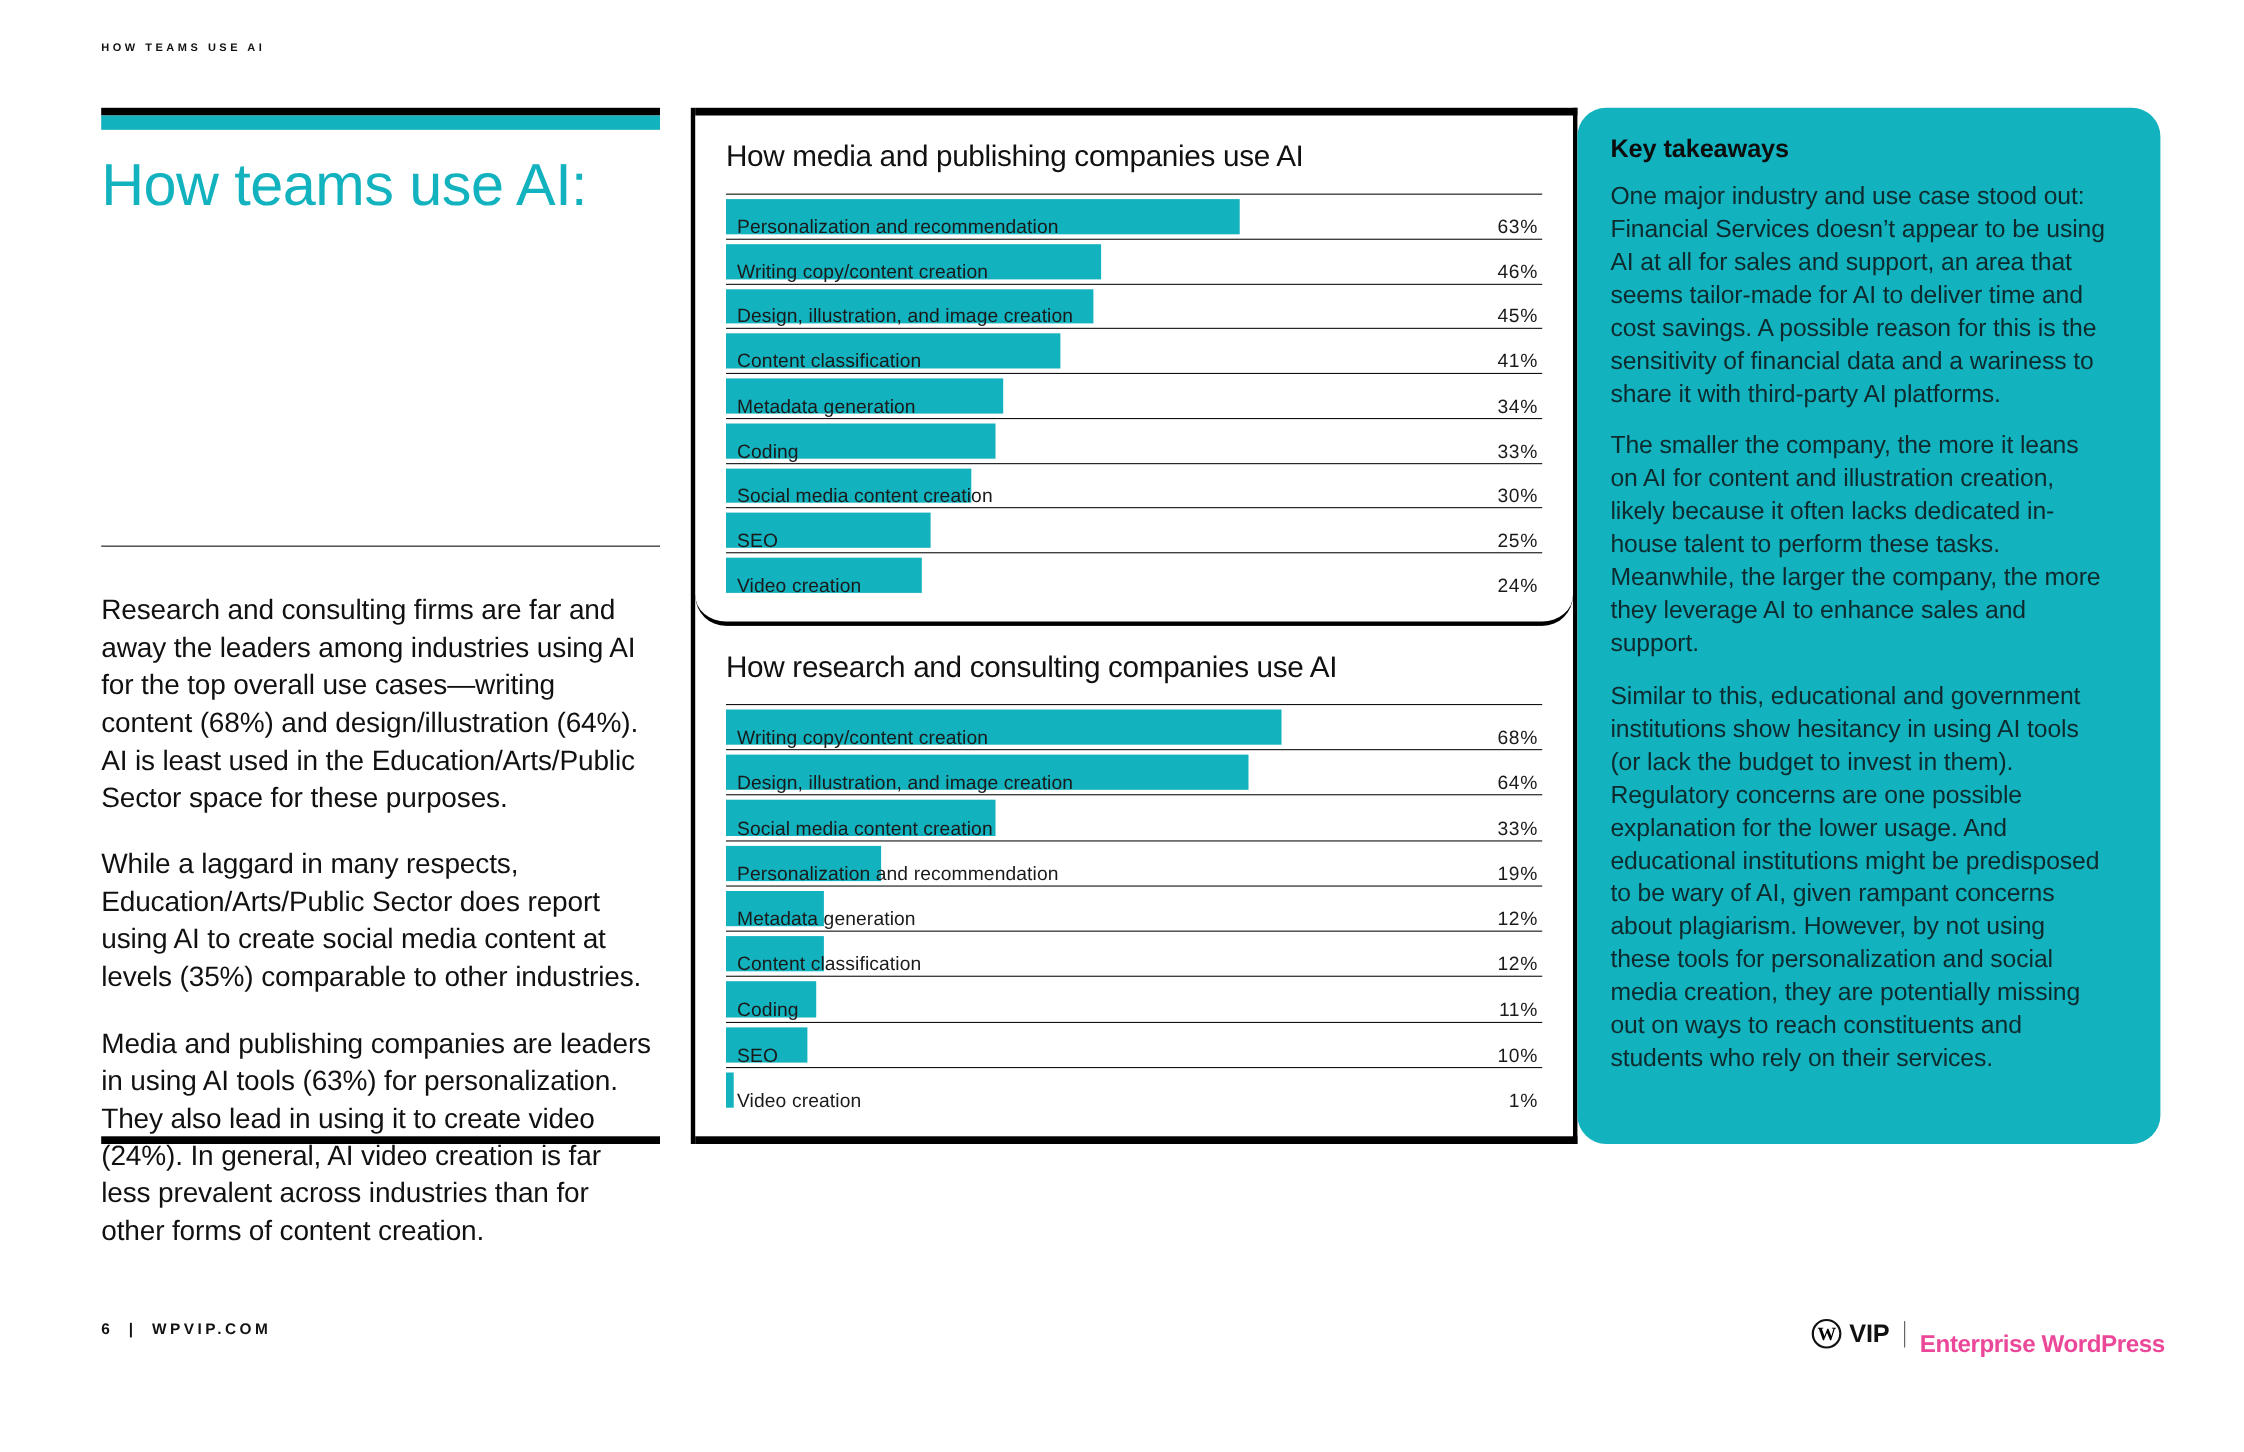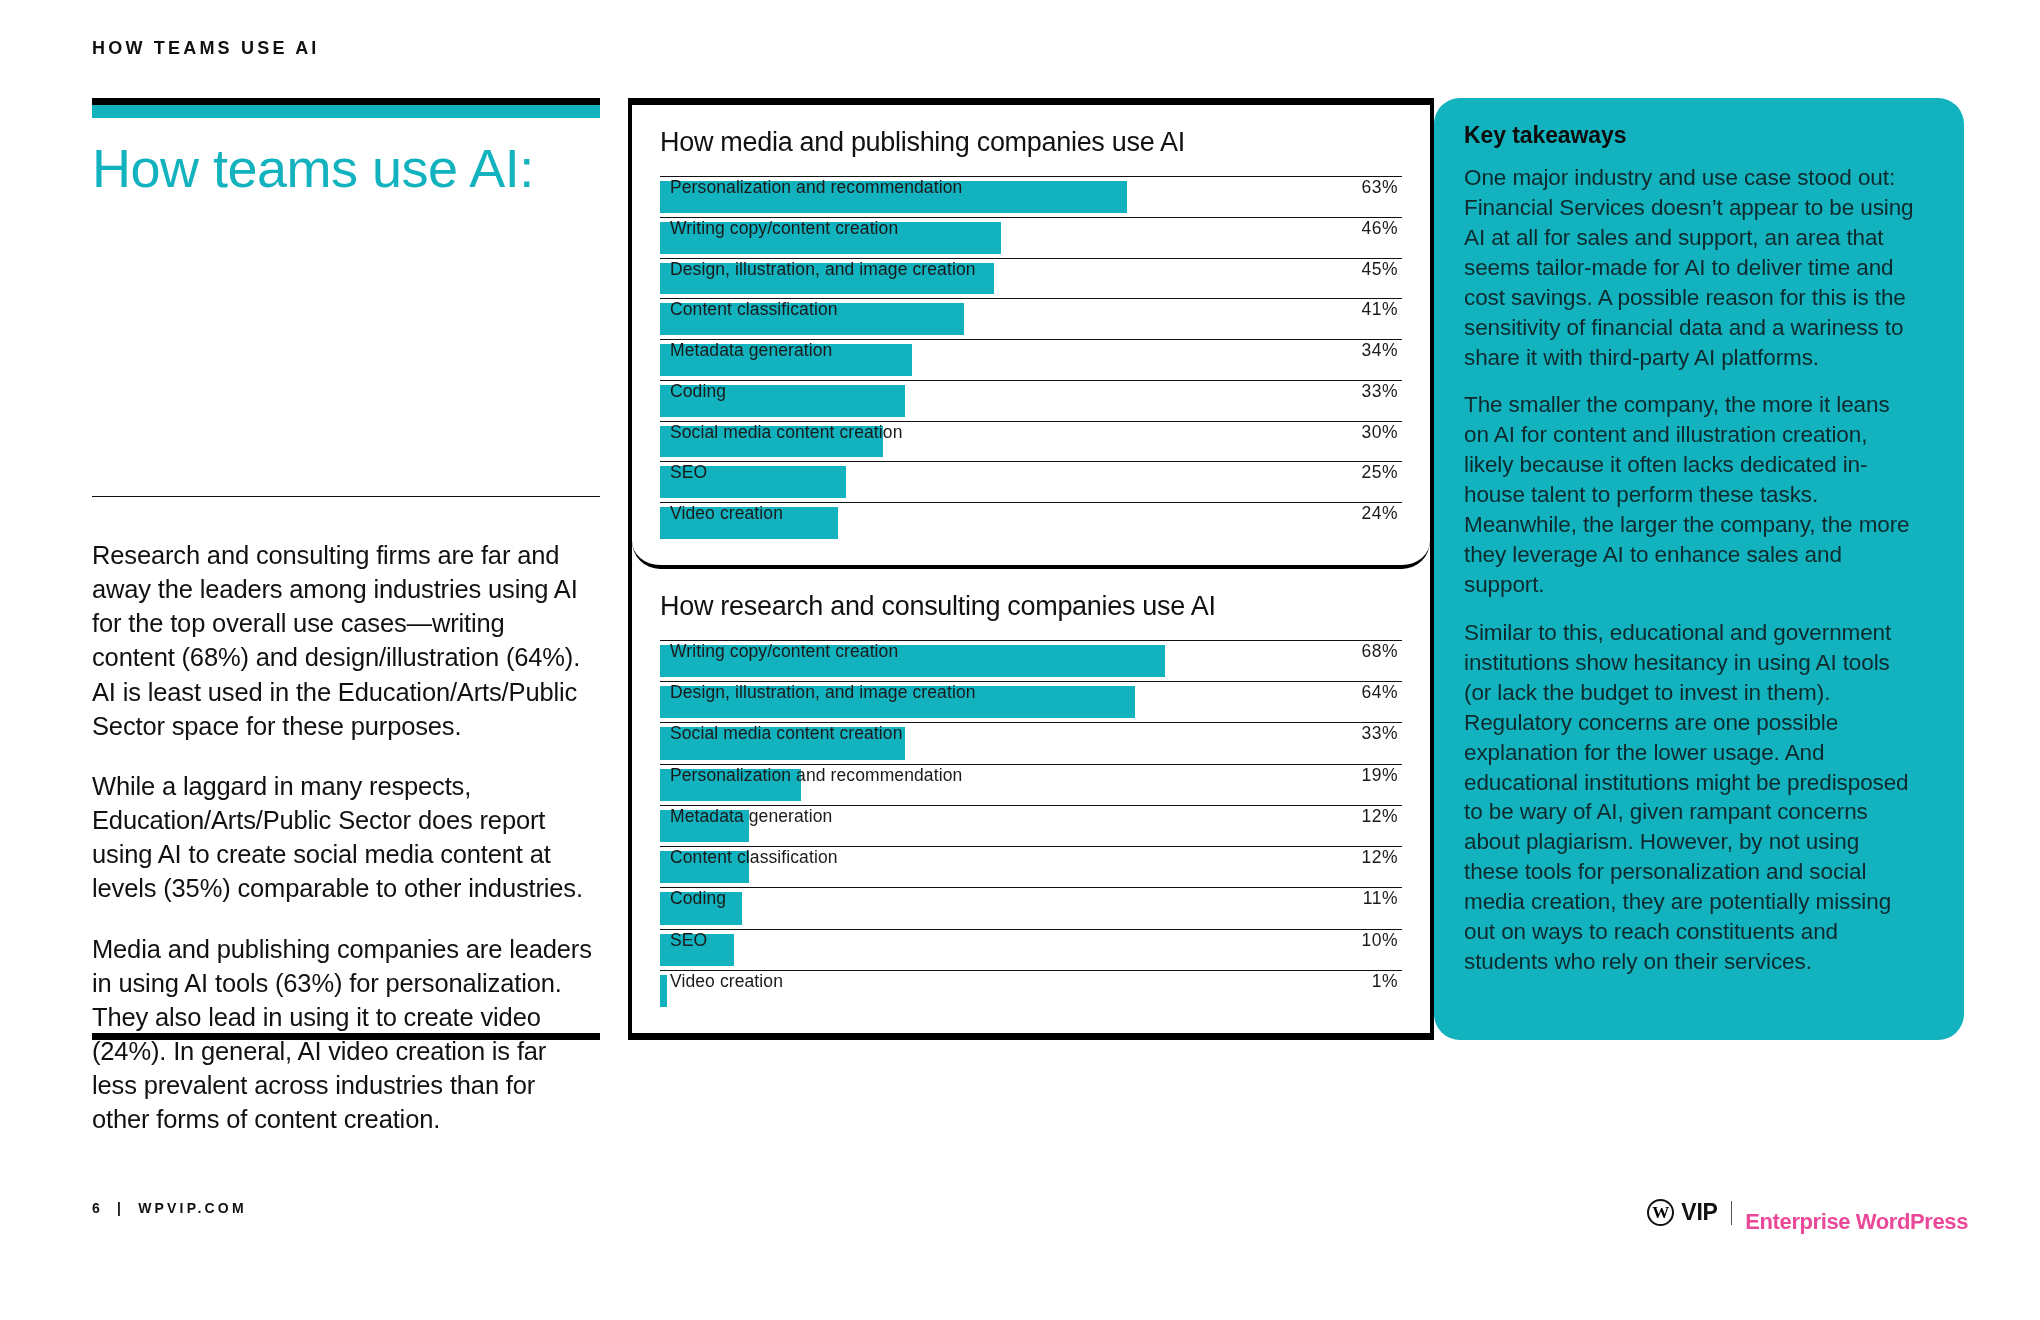--- a/index.html
+++ b/index.html
@@ -9,21 +9,21 @@
     font-family:"Liberation Sans", sans-serif;
     color:#000000;
     position:relative;
     overflow:hidden;
   }
 
   
   .running-head {
     position:absolute;
     left:92px; top:38px;
-    font-size:18px;
+    font-size:10px;
     font-weight:bold;
     letter-spacing:3.2px;
     color:#111111;
   }
 
   
   .page-body {
     position:absolute;
     left:92px; top:98px;
     width:1872px; height:942px;
@@ -101,21 +101,21 @@
   .chart-rows {
     flex:1 1 auto;
     display:flex;
     flex-direction:column;
   }
   .chart-row {
     flex:1 1 auto;
     position:relative;
     border-top:1.5px solid #111111;
     display:flex;
-    align-items:flex-start;
+    align-items:flex-end;
     min-height:0;
   }
   .chart-row:last-child { border-bottom:0; }
   .bar {
     position:absolute;
     left:0; top:4px; bottom:4px;
     background:#12B2BE;
   }
   .row-label {
     position:relative;

